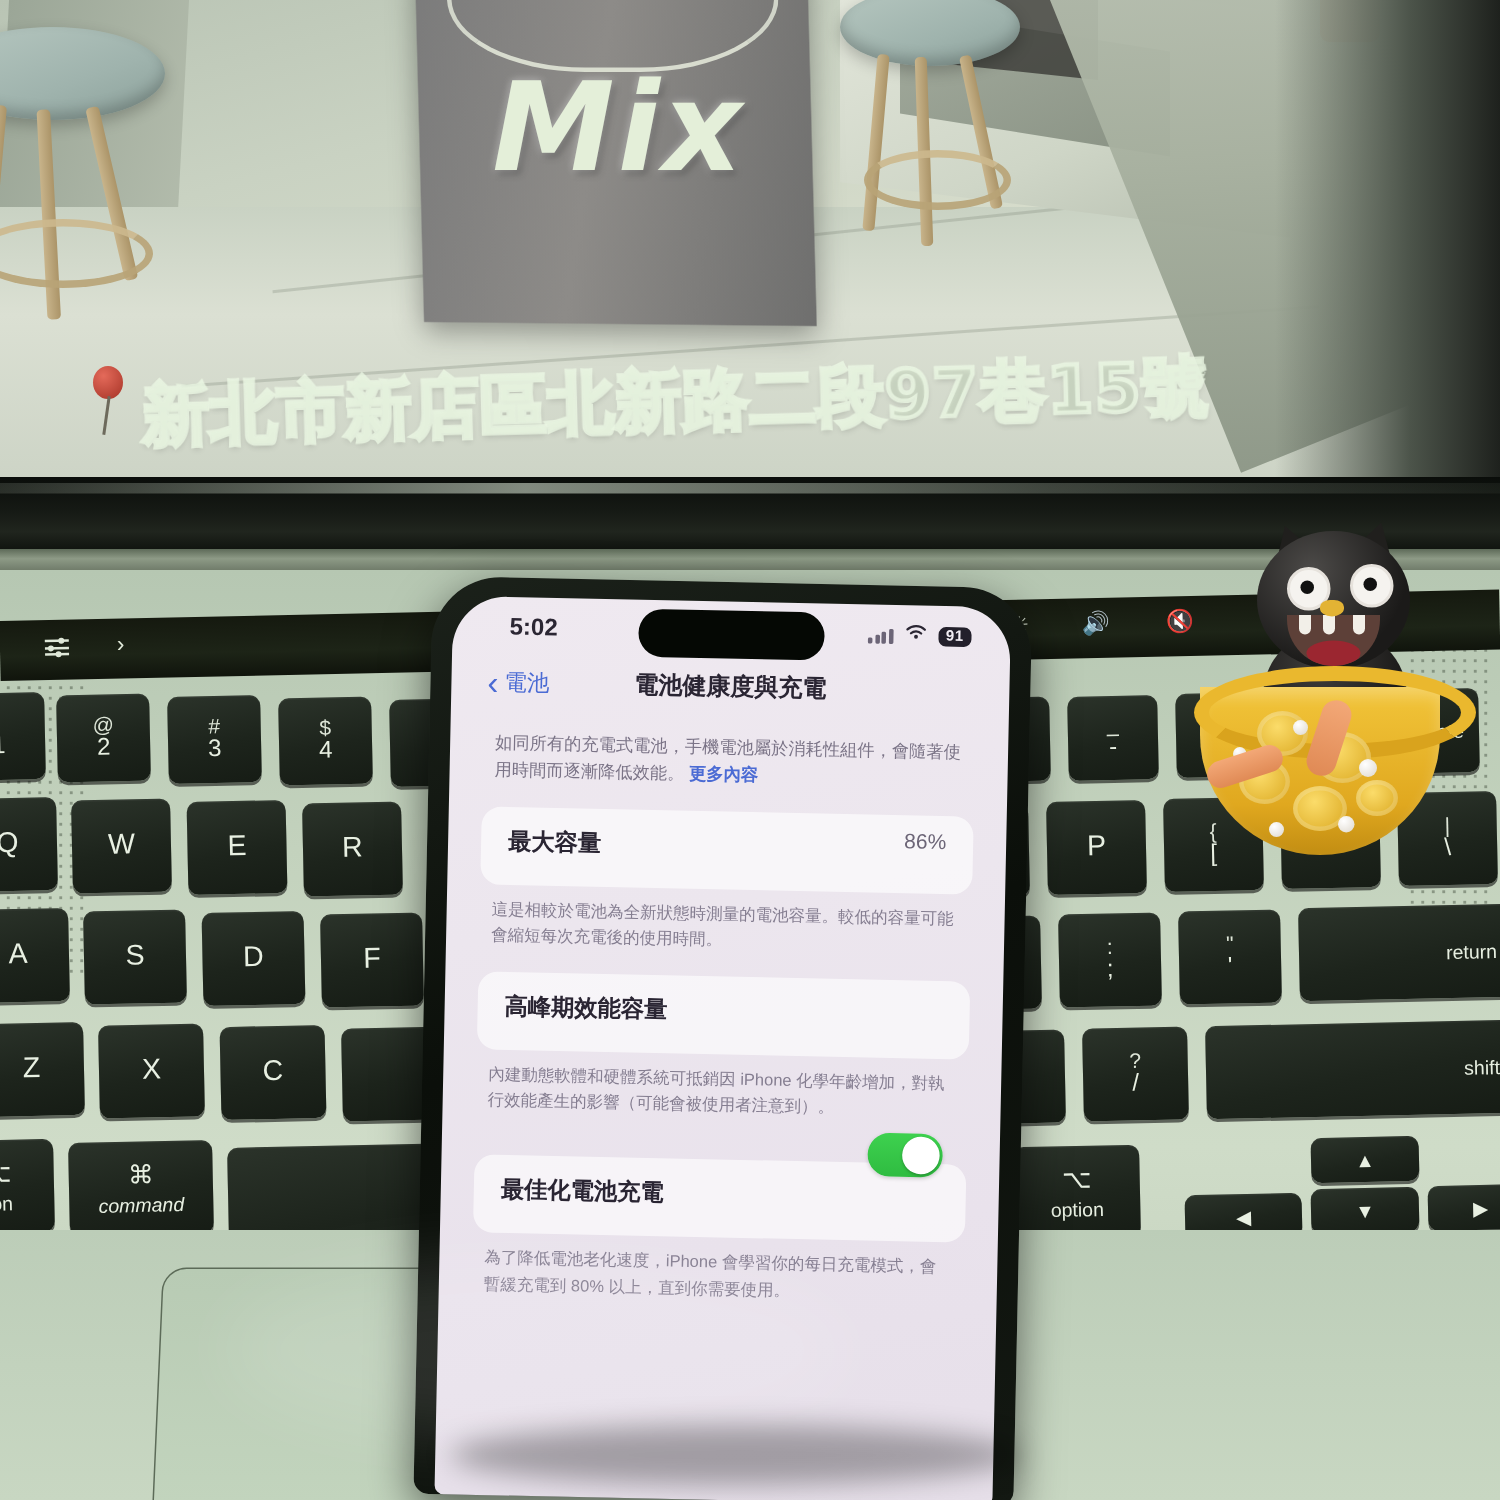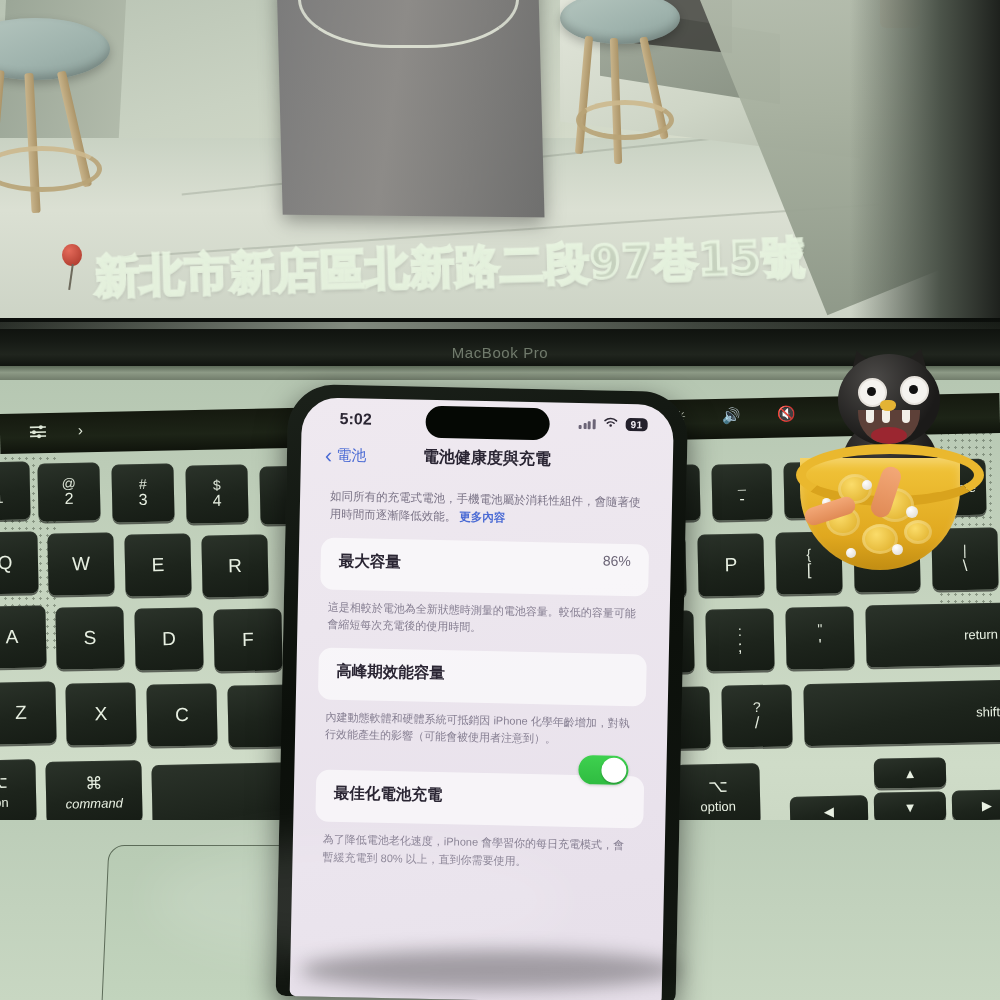--- a/index.html
+++ b/index.html
@@ -207,33 +207,33 @@
     <div class="stool" style="left:560px;top:-8px;width:160px;height:180px;">
       <div class="seat" style="left:0;top:0;width:120px;height:52px;"></div>
       <div class="leg" style="left:20px;top:44px;width:8px;height:118px;transform:rotate(5deg);"></div>
       <div class="leg" style="left:52px;top:46px;width:8px;height:126px;transform:rotate(-2deg);"></div>
       <div class="leg" style="left:90px;top:44px;width:8px;height:104px;transform:rotate(-12deg);"></div>
       <div class="ring" style="left:16px;top:108px;width:88px;height:30px;"></div>
     </div>
 
     <div class="pillar"></div>
     <div class="pillar-arc"></div>
+    <div class="mix">Mix</div>
 
     <div class="mon-diag"></div>
     <div class="mon-right-shadow"></div>
 
     <div class="red-dot"></div>
     <div class="red-stick"></div>
 
     <div class="addr">新北市新店區北新路二段97巷15號</div>
   </div>
 
   <div class="lid-edge"></div>
   <div class="lid-shine"></div>
-  <div class="mbp-label">MacBook Pro</div>
   <div class="hinge"></div>
 
   <div class="base">
     <div class="speaker" style="left:2px;top:40px;"></div>
     <div class="speaker" style="right:4px;top:36px;"></div>
   </div>
 
   <div class="touchbar">
     <span class="tb-ico" style="left:28px;top:10px;letter-spacing:-1px;">
       <svg width="20" height="16" viewBox="0 0 20 16">

